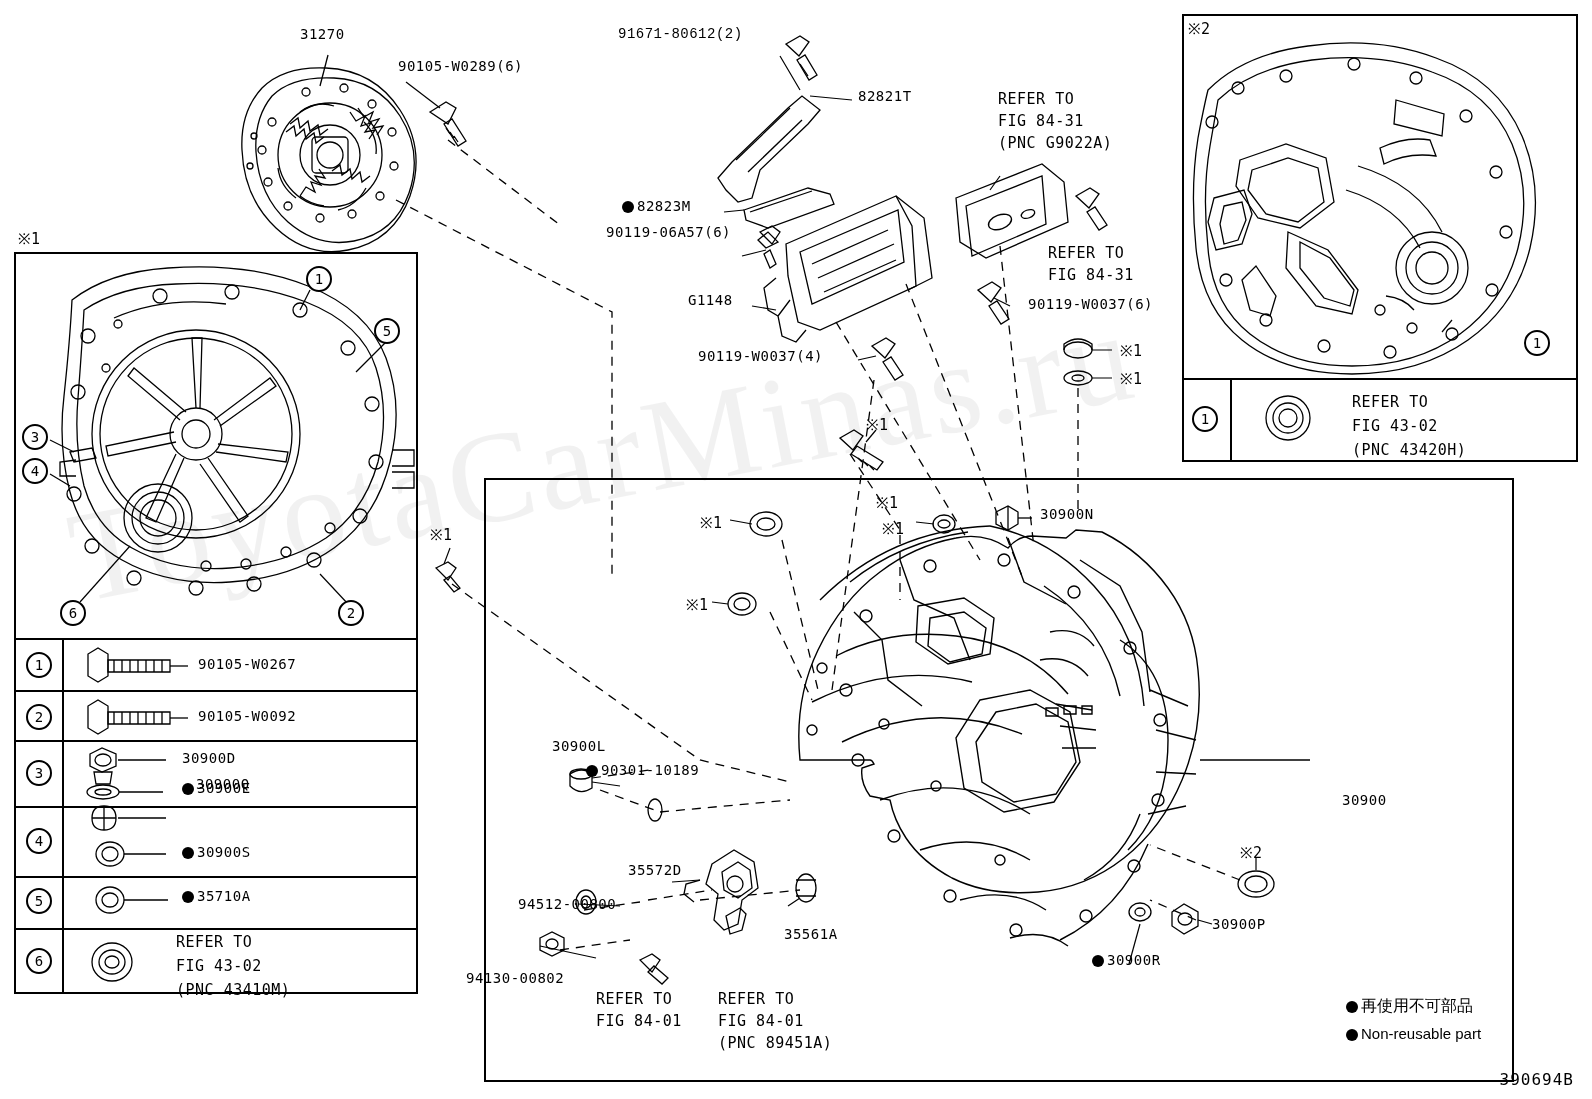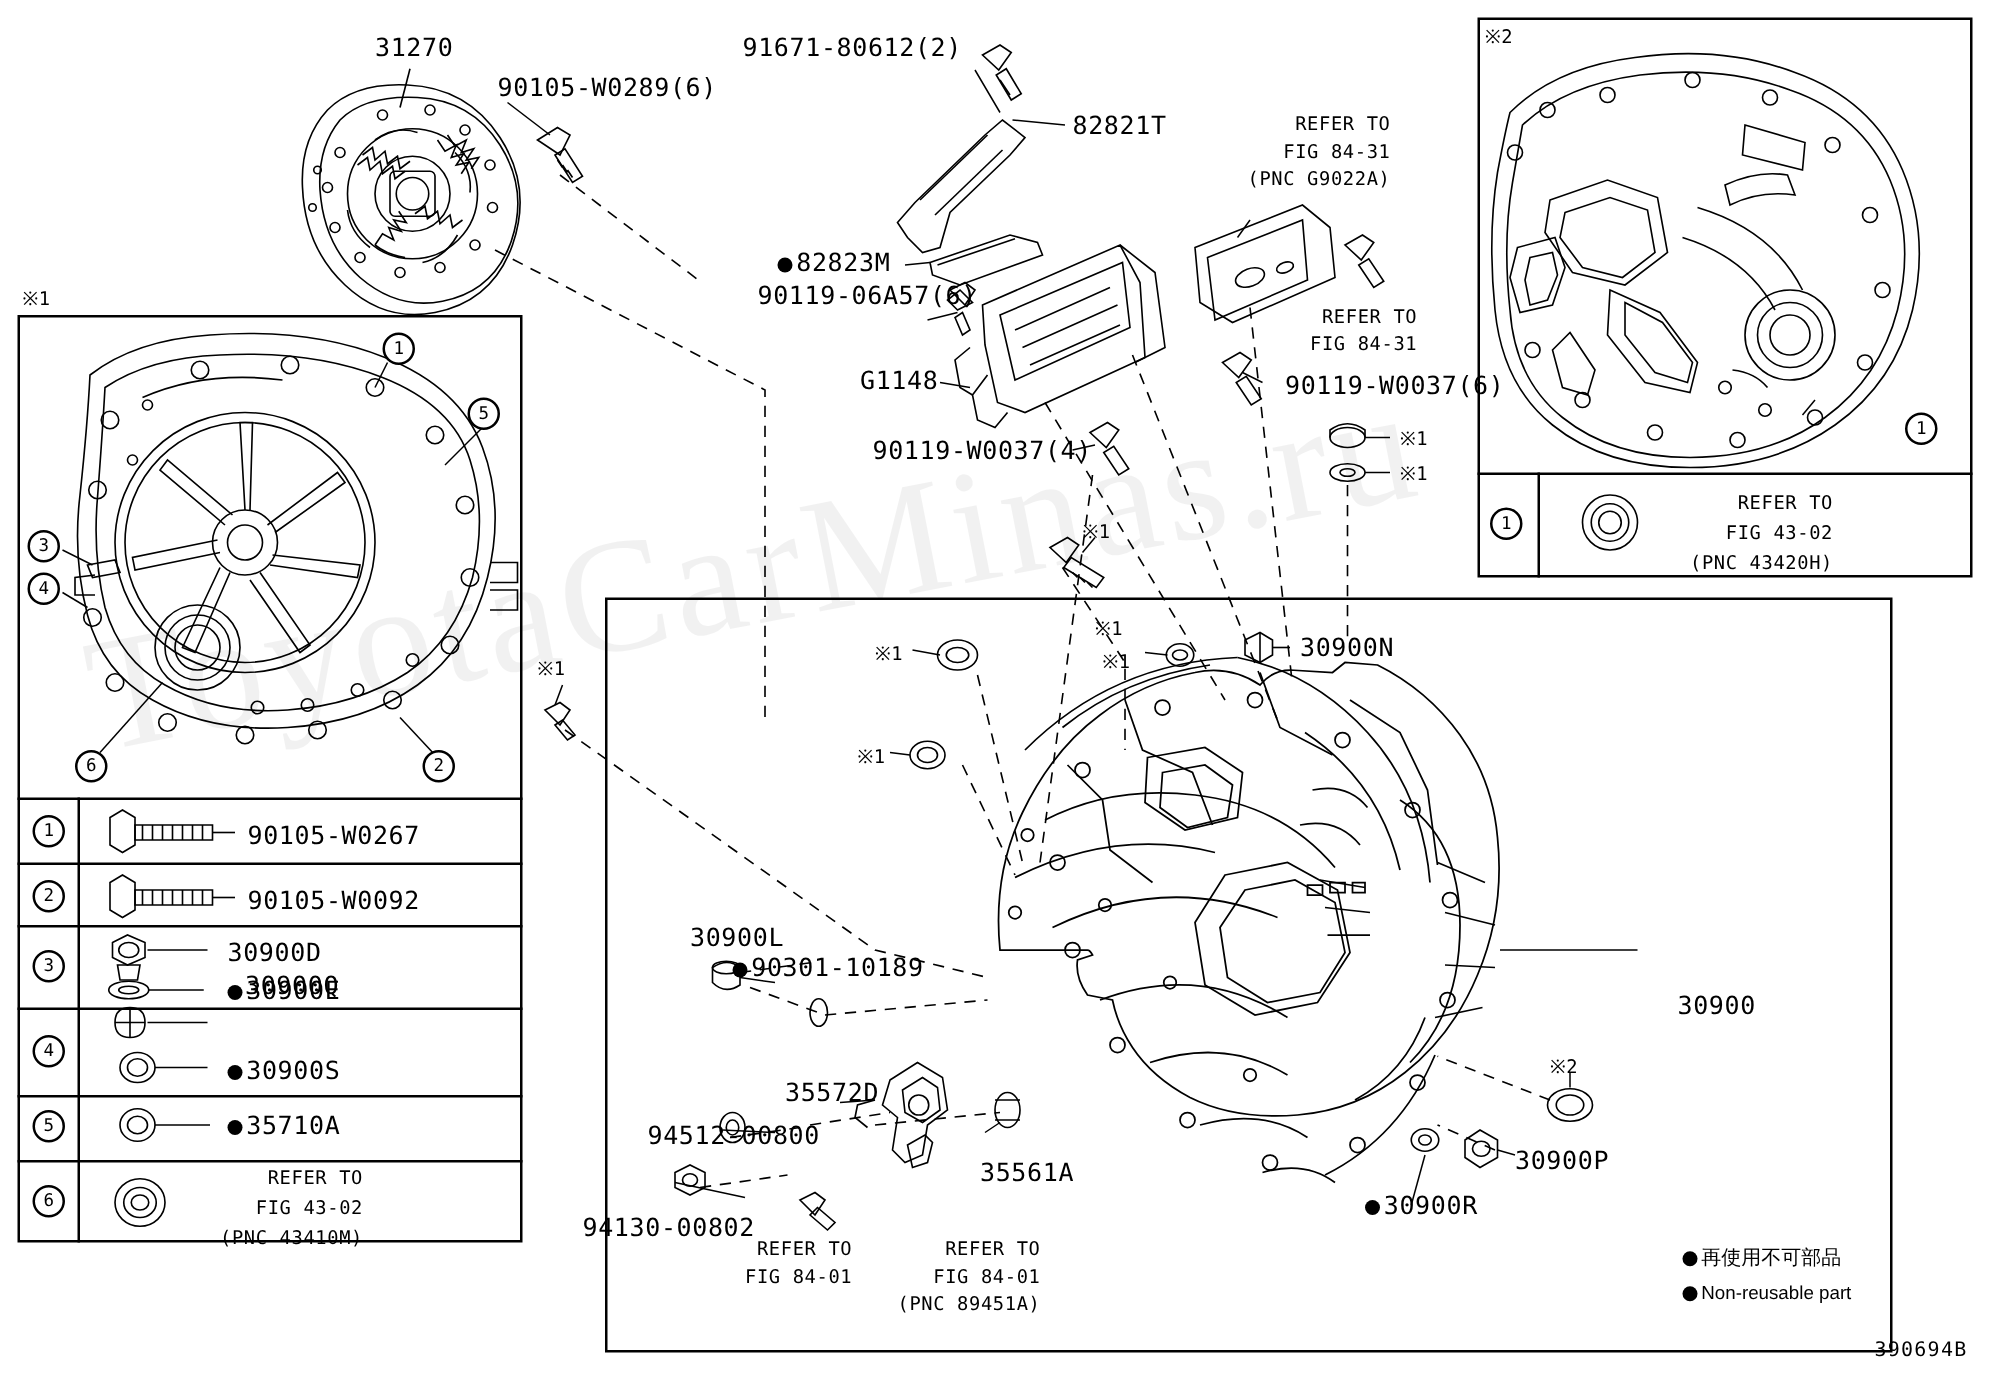--- a/index.html
+++ b/index.html
@@ -2,21 +2,21 @@
 <html><head>
 <meta charset="utf-8">
 <style>
   html,body{margin:0;padding:0;}
   body{
     width:1592px;height:1099px;background:#ffffff;
     font-family:"DejaVu Sans Mono", monospace;
     color:#000;overflow:hidden;position:relative;
   }
   .stage{position:relative;width:1592px;height:1099px;}
-  .lbl{position:absolute;font-size:20px;letter-spacing:0.5px;white-space:nowrap;}
+  .lbl{position:absolute;font-size:14px;letter-spacing:0.5px;white-space:nowrap;}
   .lbl.sm{font-size:15px;}
   .box{position:absolute;border:2px solid #000;box-sizing:border-box;}
   .thin{position:absolute;background:#000;}
   svg{position:absolute;left:0;top:0;overflow:visible;}
   .wm{
     position:absolute;left:60px;top:360px;width:1300px;
     font-family:"Liberation Serif", serif;
     font-size:130px;color:rgba(0,0,0,0.055);
     transform:rotate(-11deg);white-space:nowrap;pointer-events:none;
     letter-spacing:4px;
@@ -24,21 +24,21 @@
   .circ{
     position:absolute;border:2px solid #000;border-radius:50%;
     width:26px;height:26px;box-sizing:border-box;
     display:flex;align-items:center;justify-content:center;
     font-size:14px;background:#fff;
   }
   .dot{display:inline-block;width:12px;height:12px;border-radius:50%;background:#000;vertical-align:middle;margin-right:3px;}
   .legend{position:absolute;font-size:16px;}
   .legend .jp{font-family:"DejaVu Sans", sans-serif;font-size:16px;margin-top:12px;}
   .figno{position:absolute;right:18px;bottom:10px;font-size:16px;letter-spacing:1px;}
-  .ctr{text-align:right;}
+  .ctr{text-align:left;}
 </style>
 </head>
 <body>
 
 <div class="stage">
 
   <div class="wm">ToyotaCarMinas.ru</div>
 
   <svg width="1592" height="1099">
     <defs>
@@ -497,21 +497,21 @@
 
   <div class="circ" style="left:1524px;top:330px;">
       <span>1</span>
     </div>
   <div class="circ" style="left:1192px;top:406px;">
       <span>1</span>
     </div>
 
   <div class="lbl" style="left:300px;top:26px;">31270</div>
   <div class="lbl" style="left:398px;top:58px;">90105-W0289(6)</div>
-  <div class="lbl" style="left:594px;top:26px;">91671-80612(2)</div>
+  <div class="lbl" style="left:618px;top:26px;font-family:Liberation Mono, monospace;">91671-80612(2)</div>
   <div class="lbl" style="left:858px;top:88px;">82821T</div>
 
   <div class="lbl" style="left:622px;top:198px;">
     <span class="dot"></span><span>82823M</span>
   </div>
 
   <div class="lbl" style="left:606px;top:224px;">90119-06A57(6)</div>
   <div class="lbl" style="left:688px;top:292px;">G1148</div>
   <div class="lbl" style="left:698px;top:348px;">90119-W0037(4)</div>
   <div class="lbl" style="left:1028px;top:296px;">90119-W0037(6)</div>

